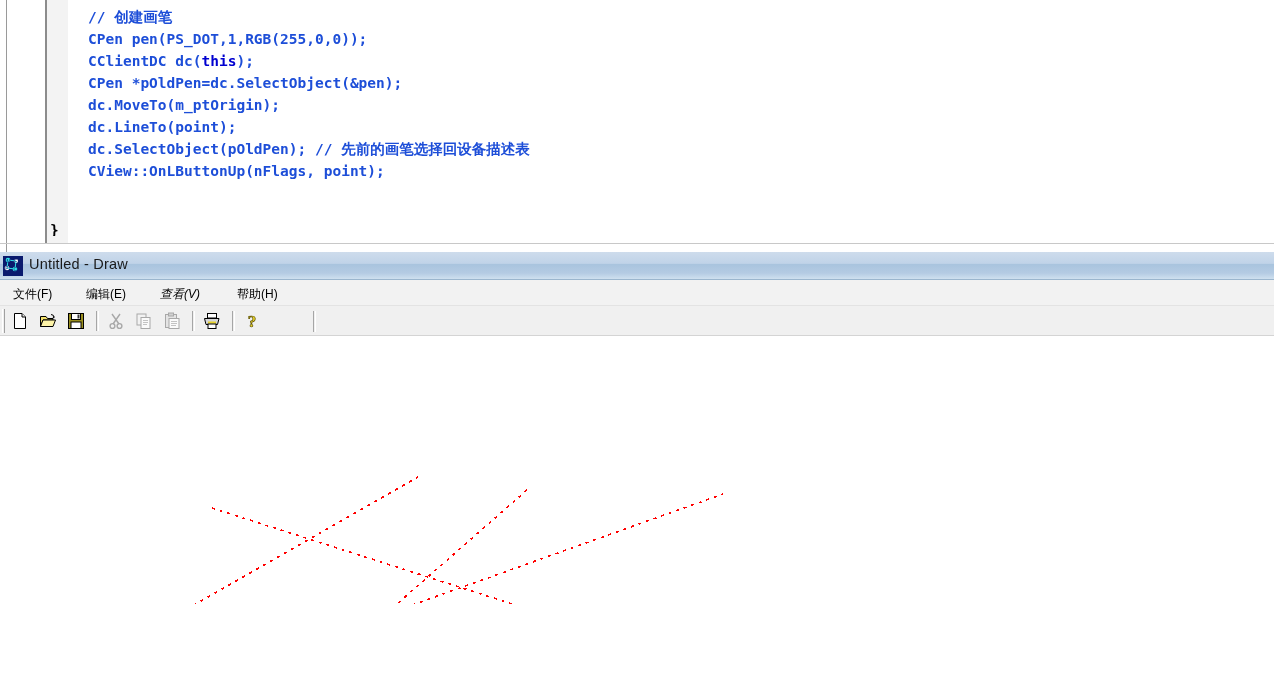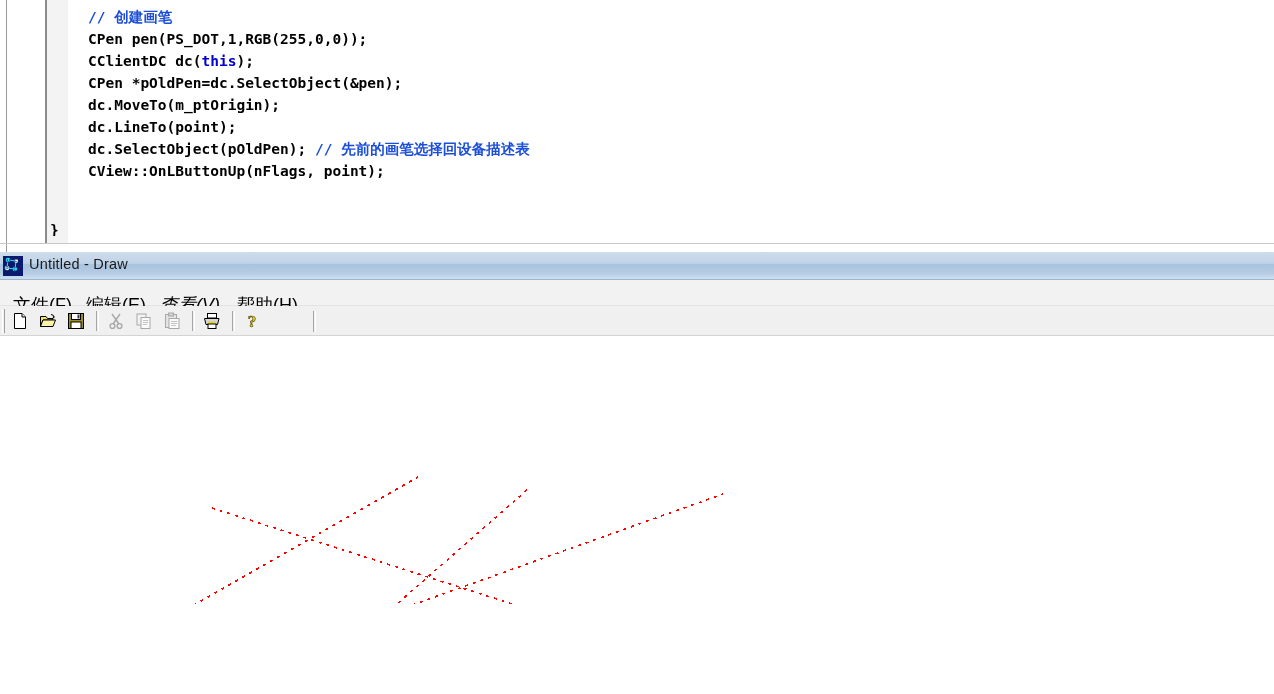--- a/index.html
+++ b/index.html
@@ -57,21 +57,21 @@
     font-size: 14.5px;
     font-weight: bold;
     line-height: 22px;
     color: #000000;
     white-space: pre;
     letter-spacing: 0px;
   }
   .cl { display: block; height: 22px; }
   .tok-cmt { color: #1d4ed8; }
   .tok-kw  { color: #0000d0; }
-  .tok-txt { color: #000000; }
+  .tok-txt { color: #1d4ed8; }
   #code-brace {
     position: absolute;
     left: 50px; top: 222px;
     font-family: "DejaVu Sans Mono", "Liberation Mono", monospace;
     font-size: 14.5px;
     font-weight: bold;
     color: #000000;
     overflow: hidden;
     height: 14px;
     width: 30px;
@@ -114,23 +114,23 @@
     position: absolute;
     left: 0; top: 28px;
     width: 1274px;
     height: 26px;
     background: #f2f2f2;
     border-bottom: 1px solid #e3e3e3;
     box-sizing: border-box;
   }
   .menu-item {
     position: absolute;
-    top: 12px;
+    top: 5px;
     font-family: "Liberation Sans", sans-serif;
-    font-size: 18px;
+    font-size: 12px;
     color: #000000;
     white-space: nowrap;
     padding: 1px 3px;
     cursor: default;
   }
   #toolbar {
     position: absolute;
     left: 0; top: 54px;
     width: 1274px;
     height: 30px;

